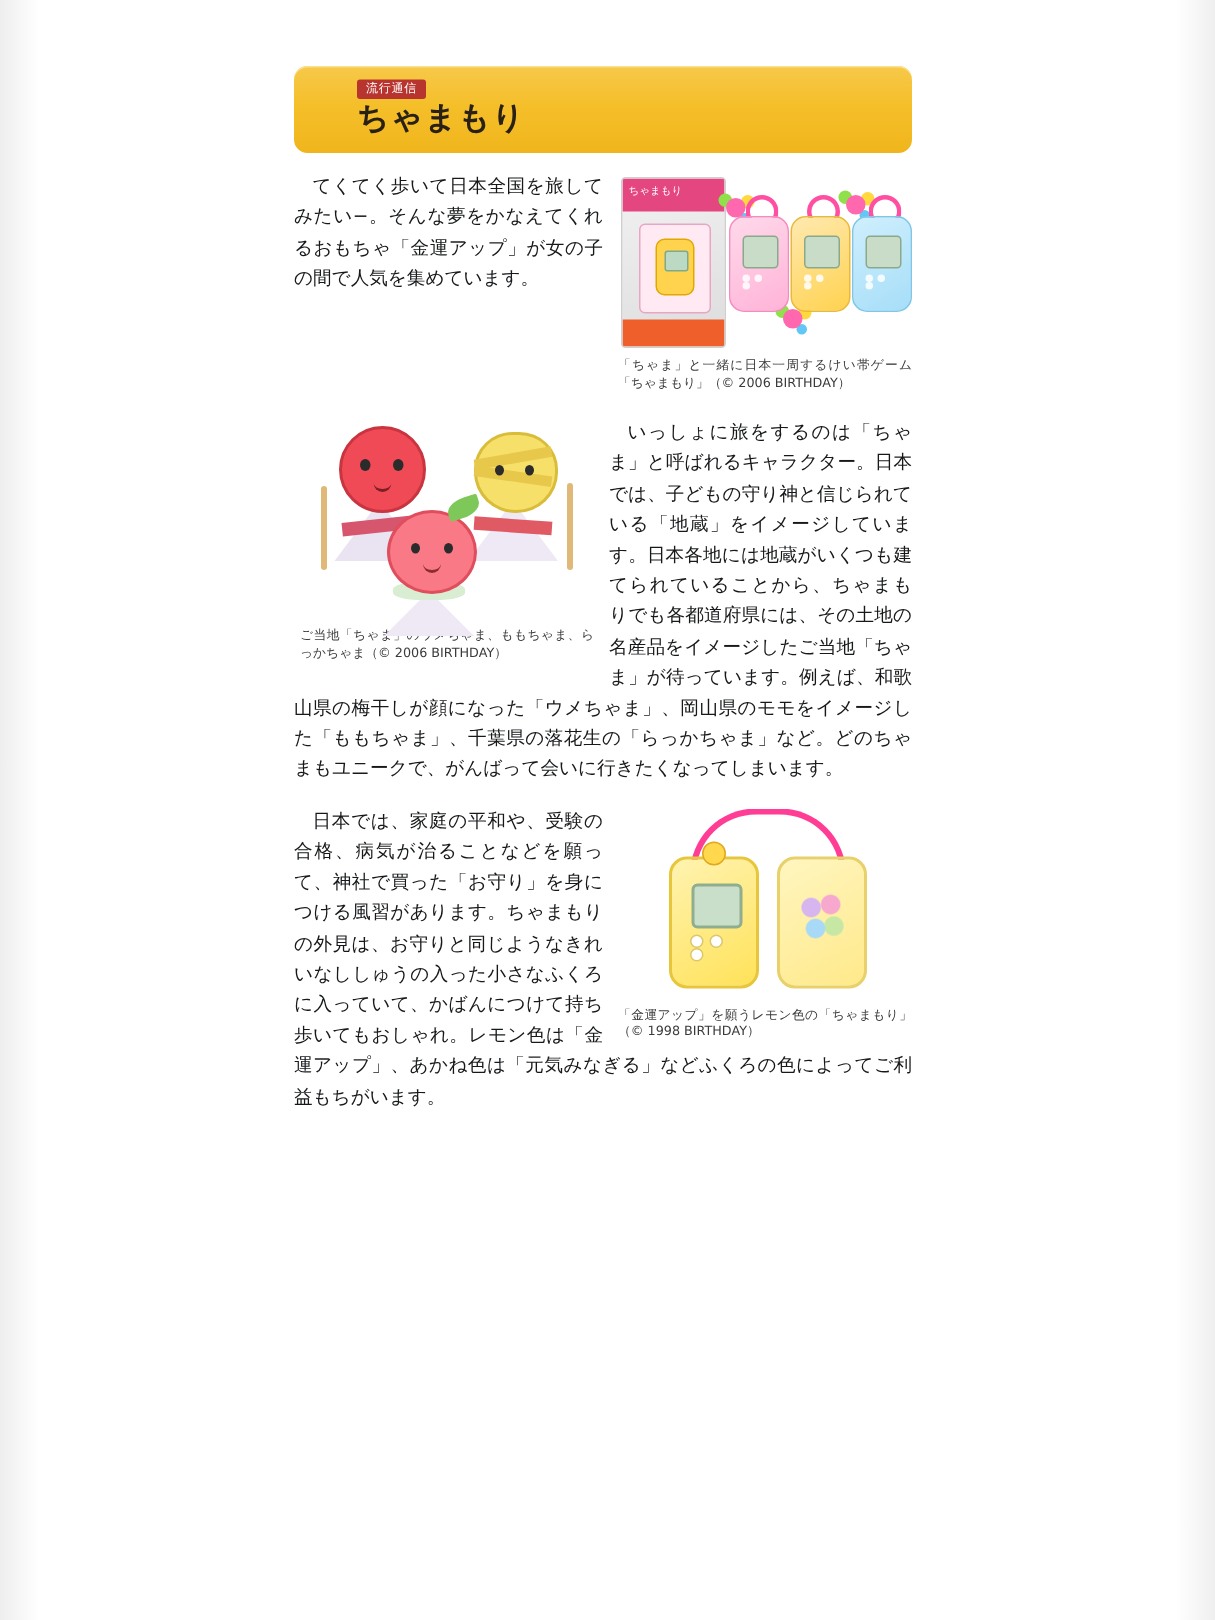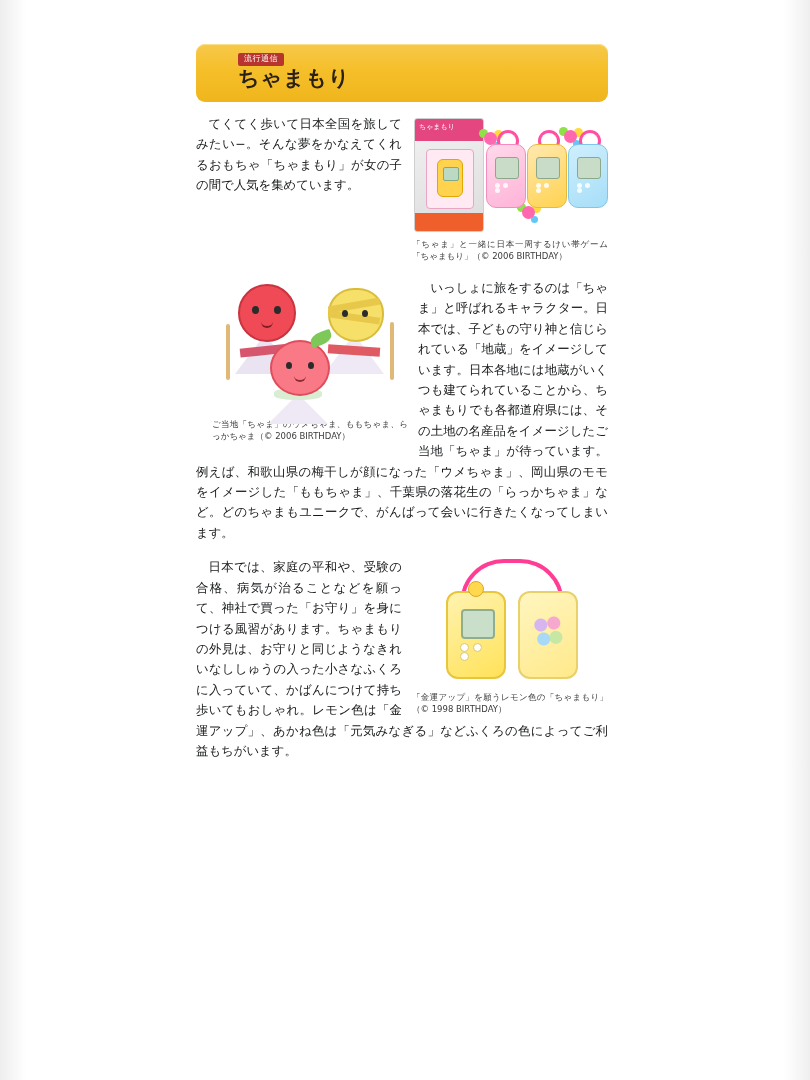--- a/index.html
+++ b/index.html
@@ -100,21 +100,21 @@
   
   .fig {
     position: relative;
   }
   .fig-right {
     float: right;
     margin: 0 0 4px 10px;
   }
   .fig-left {
     float: left;
-    margin: 0 10px 4px 16px;
+    margin: 0 10px 4px 4px;
   }
   .caption {
     font-size: 8.5px;
     line-height: 11.5px;
     color: #3a3a3a;
     text-indent: 0;
     margin-top: 3px;
   }
   .clear { clear: both; }
 
@@ -384,21 +384,21 @@
                   <i></i>
                   <i></i>
                   <i></i>
                 </div>
             </div>
           </div>
         </div>
         <div class="caption">「ちゃま」と一緒に日本一周するけい帯ゲーム「ちゃまもり」（© 2006 BIRTHDAY）</div>
       </div>
 
-      <p>てくてく歩いて日本全国を旅してみたい−。そんな夢をかなえてくれるおもちゃ「ちゃまもり」が女の子の間で人気を集めています。</p>
+      <p>てくてく歩いて日本全国を旅してみたい−。そんな夢をかなえてくれるおもちゃ「金運アップ」が女の子の間で人気を集めています。</p>
       <div class="clear"></div>
     </div>
 
     <div class="col block">
       <div class="fig fig-left fig2">
         <div class="fig2-img">
           <div class="chr ume">
             <div class="stick"></div>
             <div class="robe"></div>
             <div class="sash"></div>

